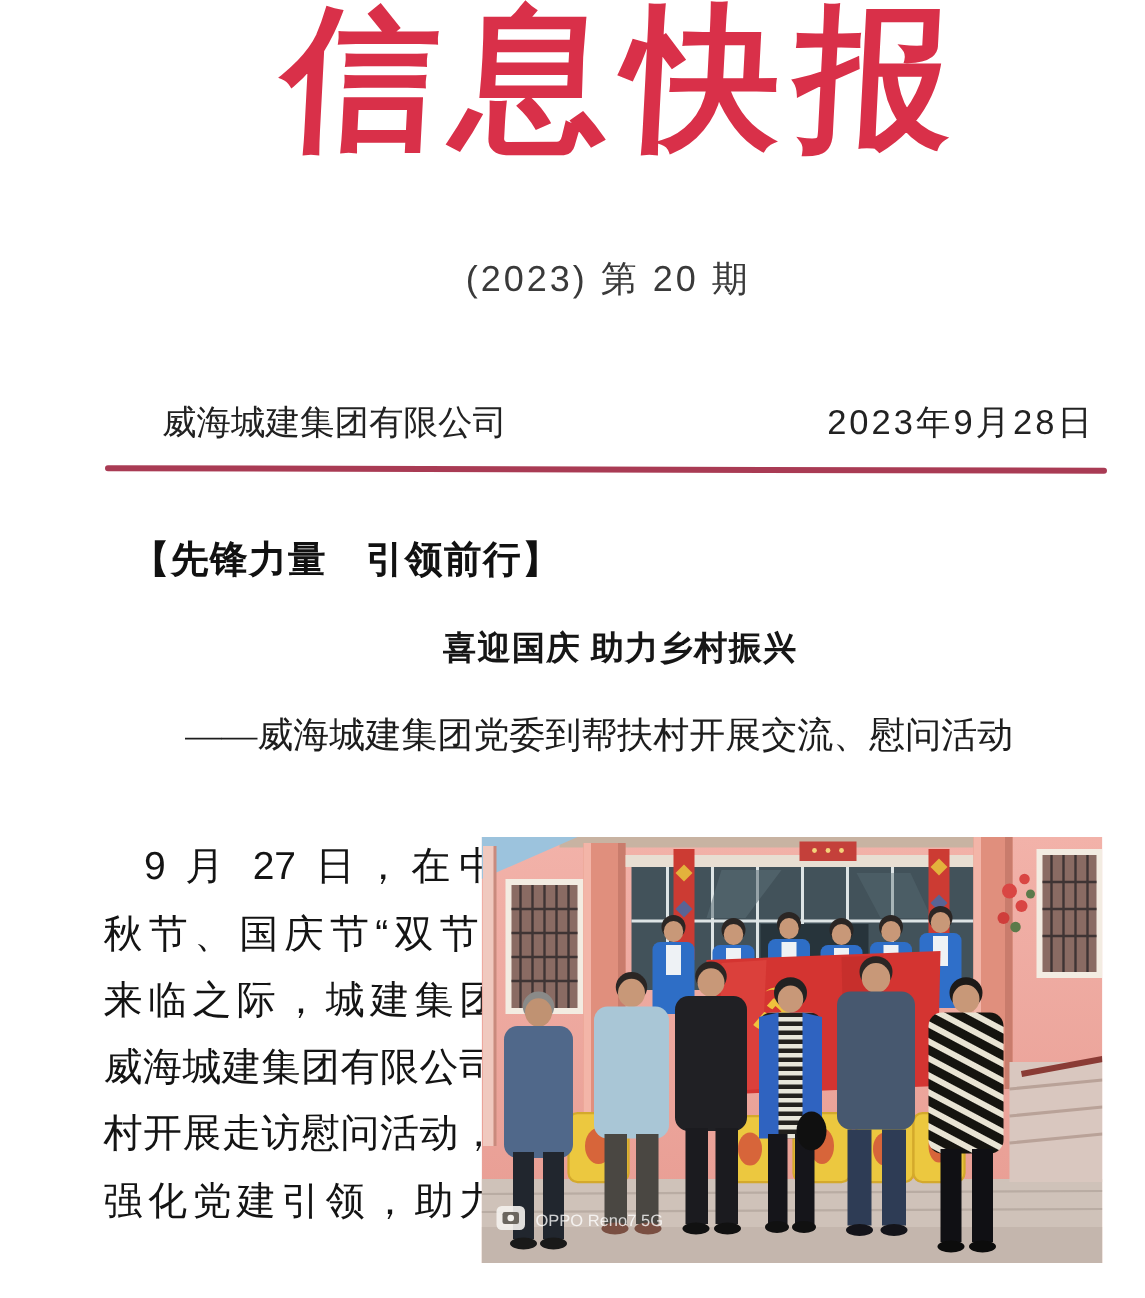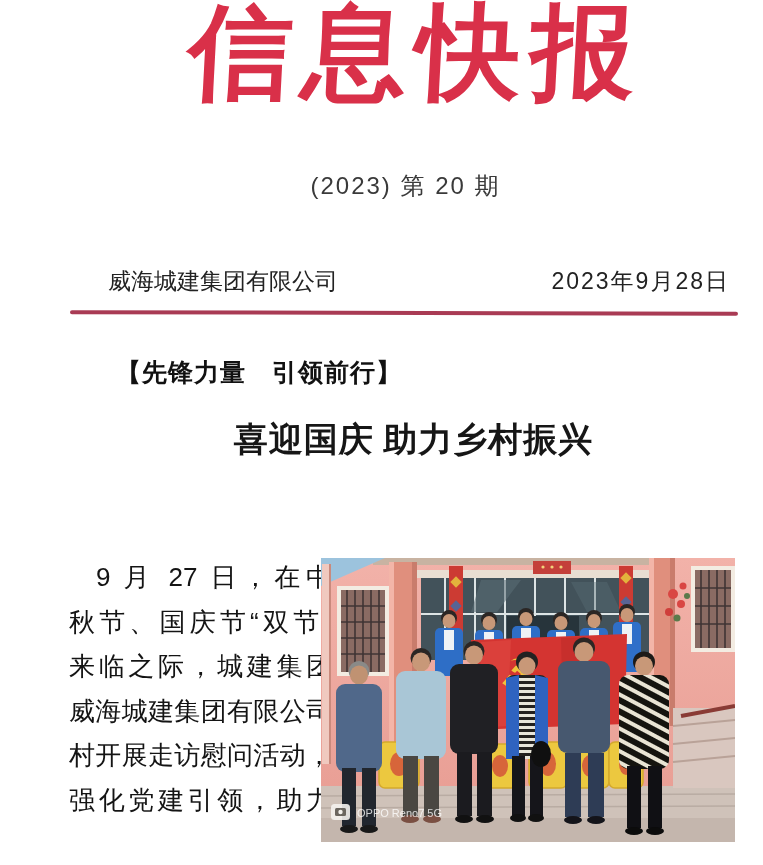--- a/index.html
+++ b/index.html
@@ -25,26 +25,26 @@
     display:flex;justify-content:space-between;align-items:flex-start;
     font-size:23px;color:#222;margin-left:22px;
   }
   .meta-row .date{letter-spacing:2px;}
   .rule{
     position:absolute;top:311px;left:70px;width:668px;height:4px;
     background:#a93b54;border-radius:2px;transform:rotate(0.15deg);
   }
   .section-tag{
     position:absolute;top:356px;left:88px;
-    font-size:25px;font-weight:bold;letter-spacing:1px;color:#111;margin-left:28px;
+    font-size:25px;font-weight:bold;letter-spacing:1px;color:#111;
   }
   .article-title{
     position:absolute;top:417px;left:0;width:100%;padding-left:64px;box-sizing:border-box;
     text-align:center;font-family:"Liberation Serif","DejaVu Serif",serif;
-    font-weight:bold;font-size:34px;letter-spacing:1px;color:#161616;white-space:nowrap;
+    font-weight:bold;font-size:22px;letter-spacing:1px;color:#161616;white-space:nowrap;
   }
   .article-subtitle{
     position:absolute;top:474px;left:0;width:100%;padding-left:36px;box-sizing:border-box;
     text-align:center;font-family:"Liberation Serif","DejaVu Serif",serif;
     font-size:24px;color:#1d1d1d;white-space:nowrap;
   }
   .body-col{
     position:absolute;top:560px;left:69px;width:263px;
     font-family:Liberation Sans, sans-serif;font-size:26px;color:#141414;
   }
@@ -72,20 +72,21 @@
     <span class="company">威海城建集团有限公司</span>
     <span class="date">2023年9月28日</span>
   </div>
 
   <div class="rule"></div>
 
   <div class="section-tag">【先锋力量　引领前行】</div>
 
   <div class="article-title">喜迎国庆 助力乡村振兴</div>
 
+  <div class="article-subtitle">——威海城建集团党委到帮扶村开展交流、慰问活动</div>
 
   <div class="body-col">
     <div class="body-line indent">9 月 27 日，在中</div>
     <div class="body-line">秋节、国庆节“双节”</div>
     <div class="body-line">来临之际，城建集团</div>
     <div class="body-line">威海城建集团有限公司</div>
     <div class="body-line">村开展走访慰问活动，</div>
     <div class="body-line">强化党建引领，助力</div>
   </div>
 

